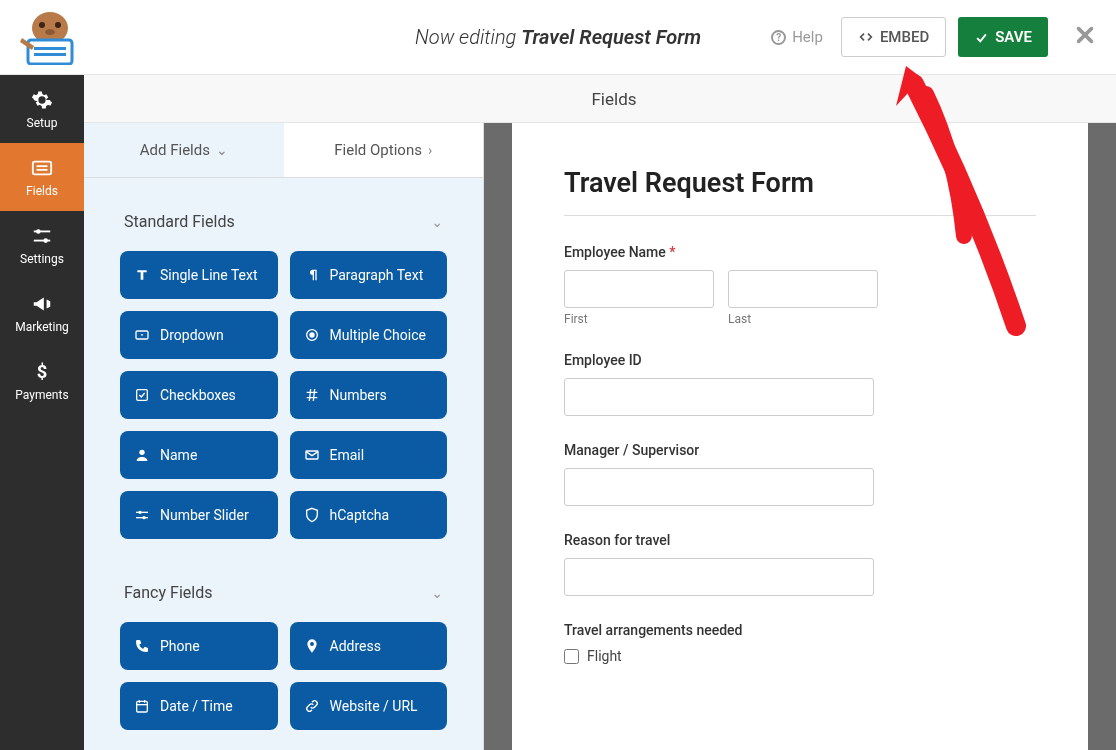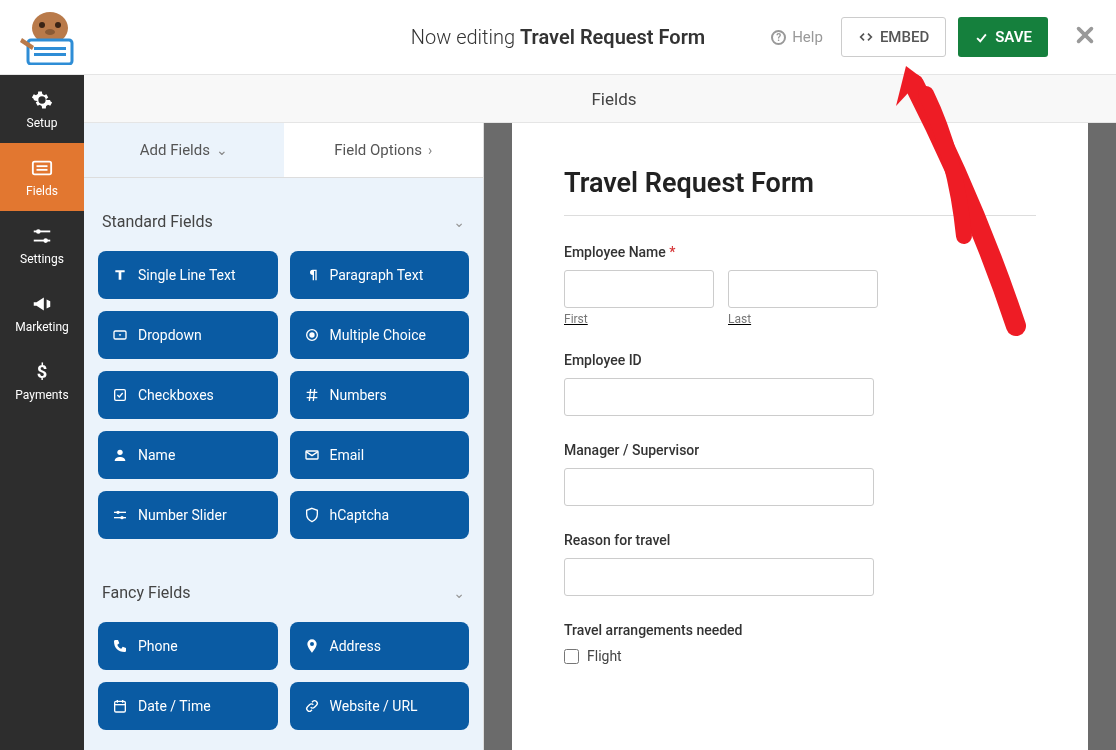--- a/index.html
+++ b/index.html
@@ -1,21 +1,21 @@
 <!DOCTYPE html>
 <html><head>
 <meta charset="utf-8">
 <style>
 * { margin: 0; padding: 0; box-sizing: border-box; font-family: -apple-system, BlinkMacSystemFont, "Segoe UI", Roboto, sans-serif; }
 body { width: 1116px; height: 750px; overflow: hidden; background: #fff; position: relative; }
 
 .topbar { height: 75px; border-bottom: 1px solid #e5e5e5; display: flex; align-items: center; padding: 0 20px; position: relative; }
 .logo { width: 60px; height: 55px; position: relative; }
 .logo svg { width: 60px; height: 55px; }
-.editing { position: absolute; left: 50%; transform: translateX(-50%); font-size: 20px; color: #333; font-weight: 300; }
+.editing { position: absolute; left: 50%; transform: translateX(-50%); font-size: 20px; color: #333; font-weight: 300; font-style: italic; }
 .editing strong { font-weight: 600; }
 .top-actions { margin-left: auto; display: flex; align-items: center; gap: 12px; }
 .help-link { color: #999; font-size: 15px; display: flex; align-items: center; gap: 6px; text-decoration: none; padding-right: 6px; }
 .help-link .hicon { width: 15px; height: 15px; border: 2px solid #999; border-radius: 50%; display: inline-flex; align-items: center; justify-content: center; font-size: 10px; font-weight: bold; }
 .btn { height: 40px; padding: 0 16px; border-radius: 3px; font-size: 15px; font-weight: 500; display: inline-flex; align-items: center; gap: 6px; cursor: pointer; border: none; }
 .btn-embed { background: #fff; border: 1px solid #ccc; color: #555; }
 .btn-embed svg { width: 16px; height: 16px; }
 .btn-save { background: #15803d; color: #fff; font-weight: 600; }
 .btn-save svg { width: 15px; height: 15px; }
 .close-x { margin-left: 14px; cursor: pointer; color: #999; }
@@ -31,39 +31,39 @@
 .left-panel { width: 400px; background: #ebf3fb; display: flex; flex-direction: column; border-right: 1px solid #ddd; }
 .subheader { height: 48px; background: #f8f8f8; border-bottom: 1px solid #e5e5e5; display: flex; align-items: center; padding-left: 28px; font-size: 17px; color: #444; width: 1032px; position: relative; z-index: 2; }
 .subheader-wrap { position: absolute; top: 75px; left: 84px; }
 
 .tabs { display: flex; height: 55px; background: #4c1d95; border-bottom: 1px solid #ddd; }
 .tab { flex: 1; display: flex; align-items: center; justify-content: center; gap: 6px; font-size: 15px; color: #555; cursor: pointer; }
 .tab.inactive { background: #ebf3fb; }
 .tab.active-tab { background: #fff; }
 .chev { font-size: 14px; color: #888; }
 
-.panel-body { flex: 1; overflow-y: auto; padding: 18px 14px; position: relative; }
+.panel-body { flex: 1; overflow-y: auto; padding: 18px 36px; position: relative; }
 .panel-body::-webkit-scrollbar { width: 8px; }
 .panel-body::-webkit-scrollbar-thumb { background: #bbb; border-radius: 4px; }
 .panel-body::-webkit-scrollbar-track { background: #e0e8f0; }
 
 .section-head { display: flex; justify-content: space-between; align-items: center; padding: 16px 4px 20px; font-size: 16px; color: #444; cursor: pointer; }
 .section-head .carrot { color: #999; font-size: 14px; }
 .field-grid { display: grid; grid-template-columns: 1fr 1fr; gap: 12px; margin-bottom: 28px; }
 .field-btn { background: #0a5ba3; color: #fff; height: 48px; border: none; border-radius: 8px; display: flex; align-items: center; gap: 10px; padding: 0 14px; font-size: 14px; cursor: pointer; text-align: left; }
 .field-btn svg { width: 16px; height: 16px; fill: #fff; flex-shrink: 0; }
 
 .preview { flex: 1; background: #6b6b6b; padding: 40px 28px 0; overflow: hidden; }
 .form-card { background: #fff; padding: 44px 52px; min-height: 700px; }
 .form-title { font-size: 27px; font-weight: 600; color: #222; margin-bottom: 16px; }
 .form-hr { border: none; border-top: 1px solid #ddd; margin-bottom: 28px; }
 .form-label { font-size: 14px; color: #333; font-weight: 500; margin-bottom: 10px; display: block; }
 .req { color: #d63638; }
 .name-row { display: flex; gap: 14px; margin-bottom: 22px; }
-.name-col { flex: 1; max-width: 150px; text-decoration: underline; }
+.name-col { flex: 1; max-width: 150px; }
 .sub-label { font-size: 12px; color: #777; margin-top: 4px; display: block; }
 .finput { width: 100%; max-width: 310px; height: 38px; border: 1px solid #ccc; border-radius: 3px; padding: 0 10px; font-size: 14px; }
 .form-group { margin-bottom: 26px; }
 .chk-row { display: flex; align-items: center; gap: 8px; font-size: 14px; color: #444; margin-top: 8px; }
 .chk-row input { width: 15px; height: 15px; }
 
 .arrow-annotation { position: absolute; top: 56px; left: 866px; width: 200px; height: 290px; pointer-events: none; z-index: 100; }
 </style>
 </head>
 <body>

